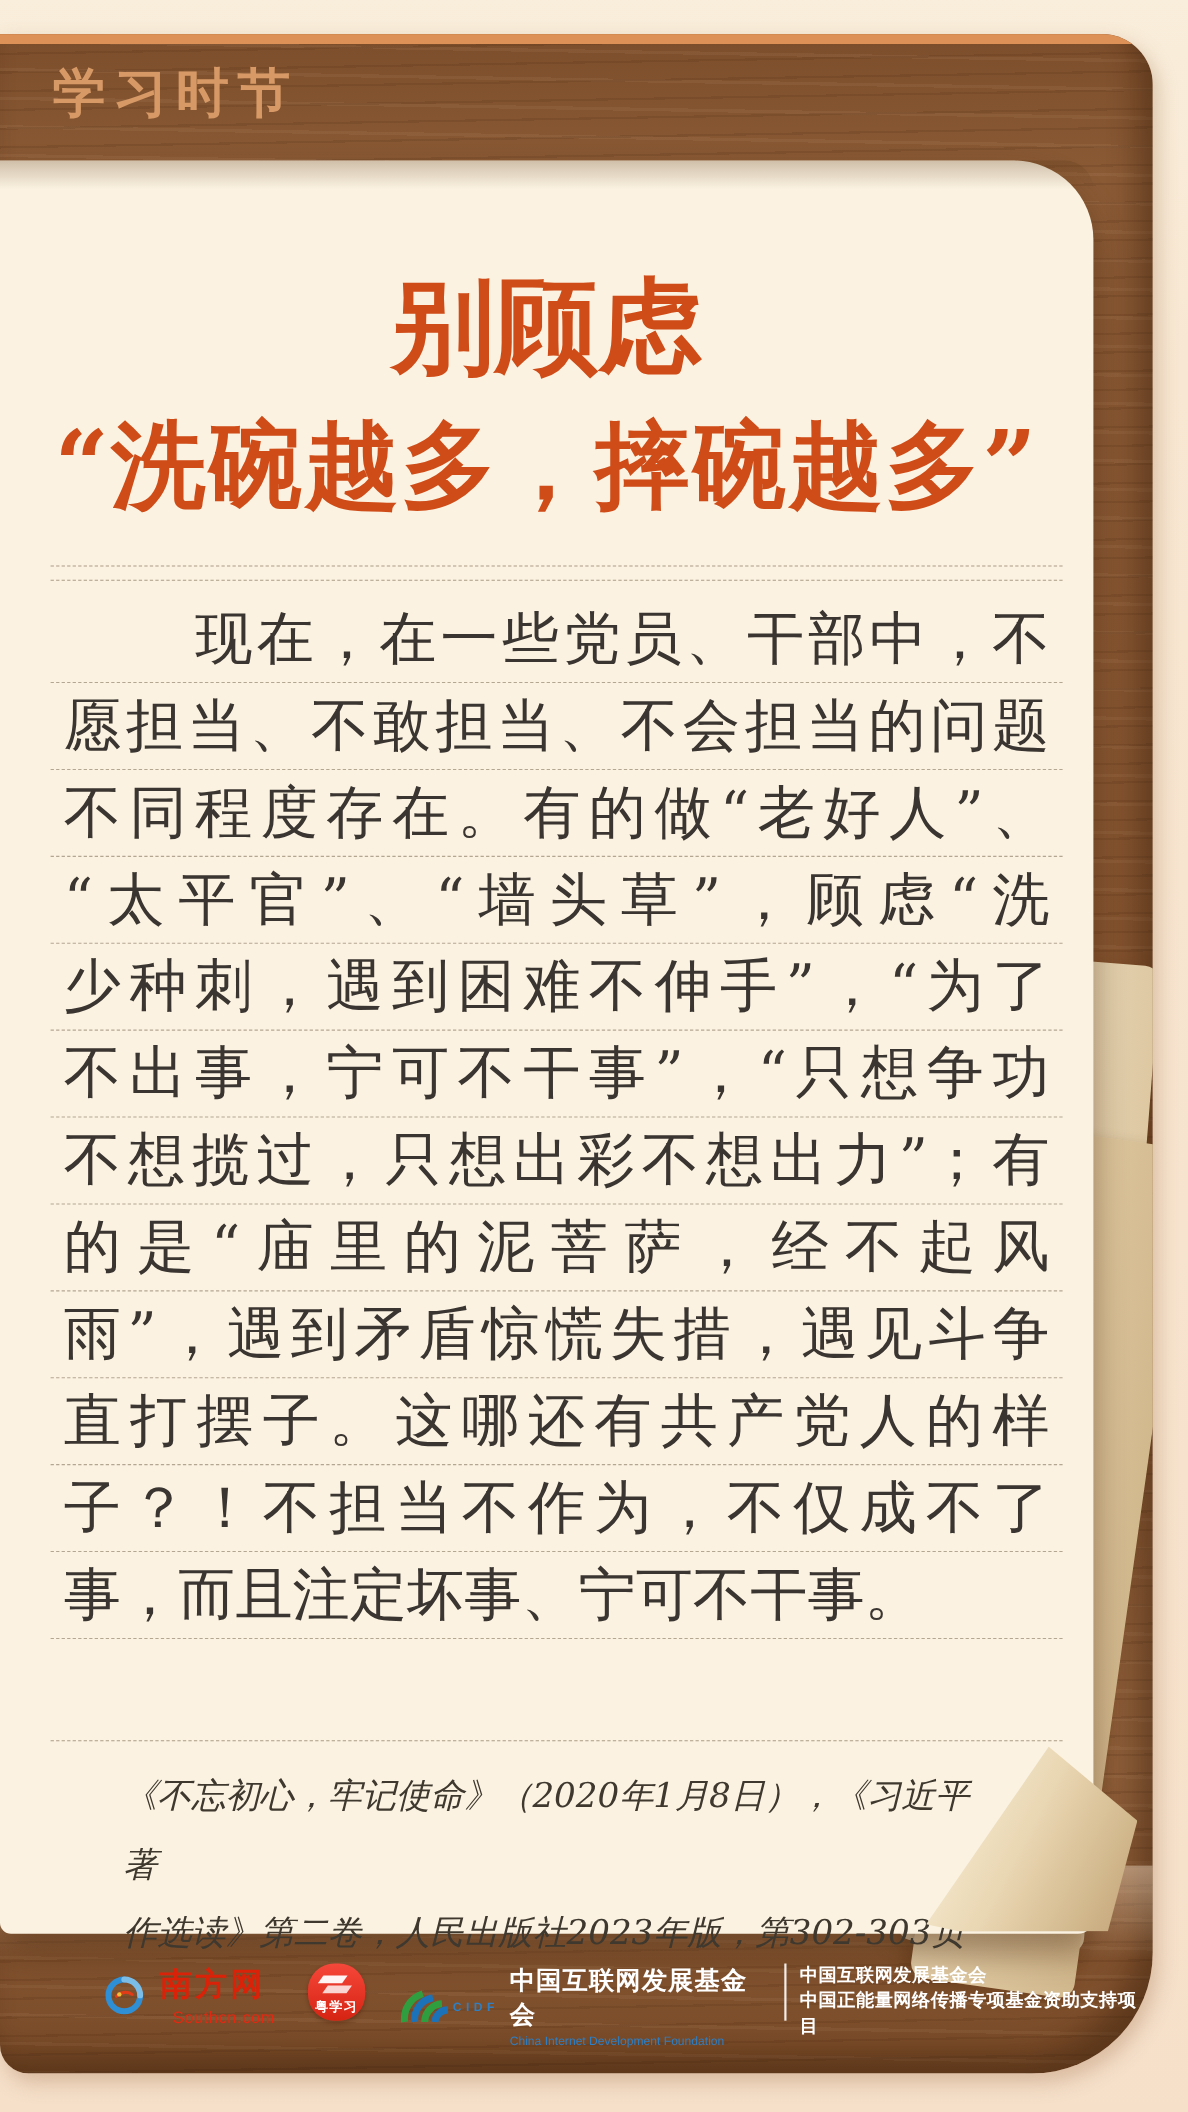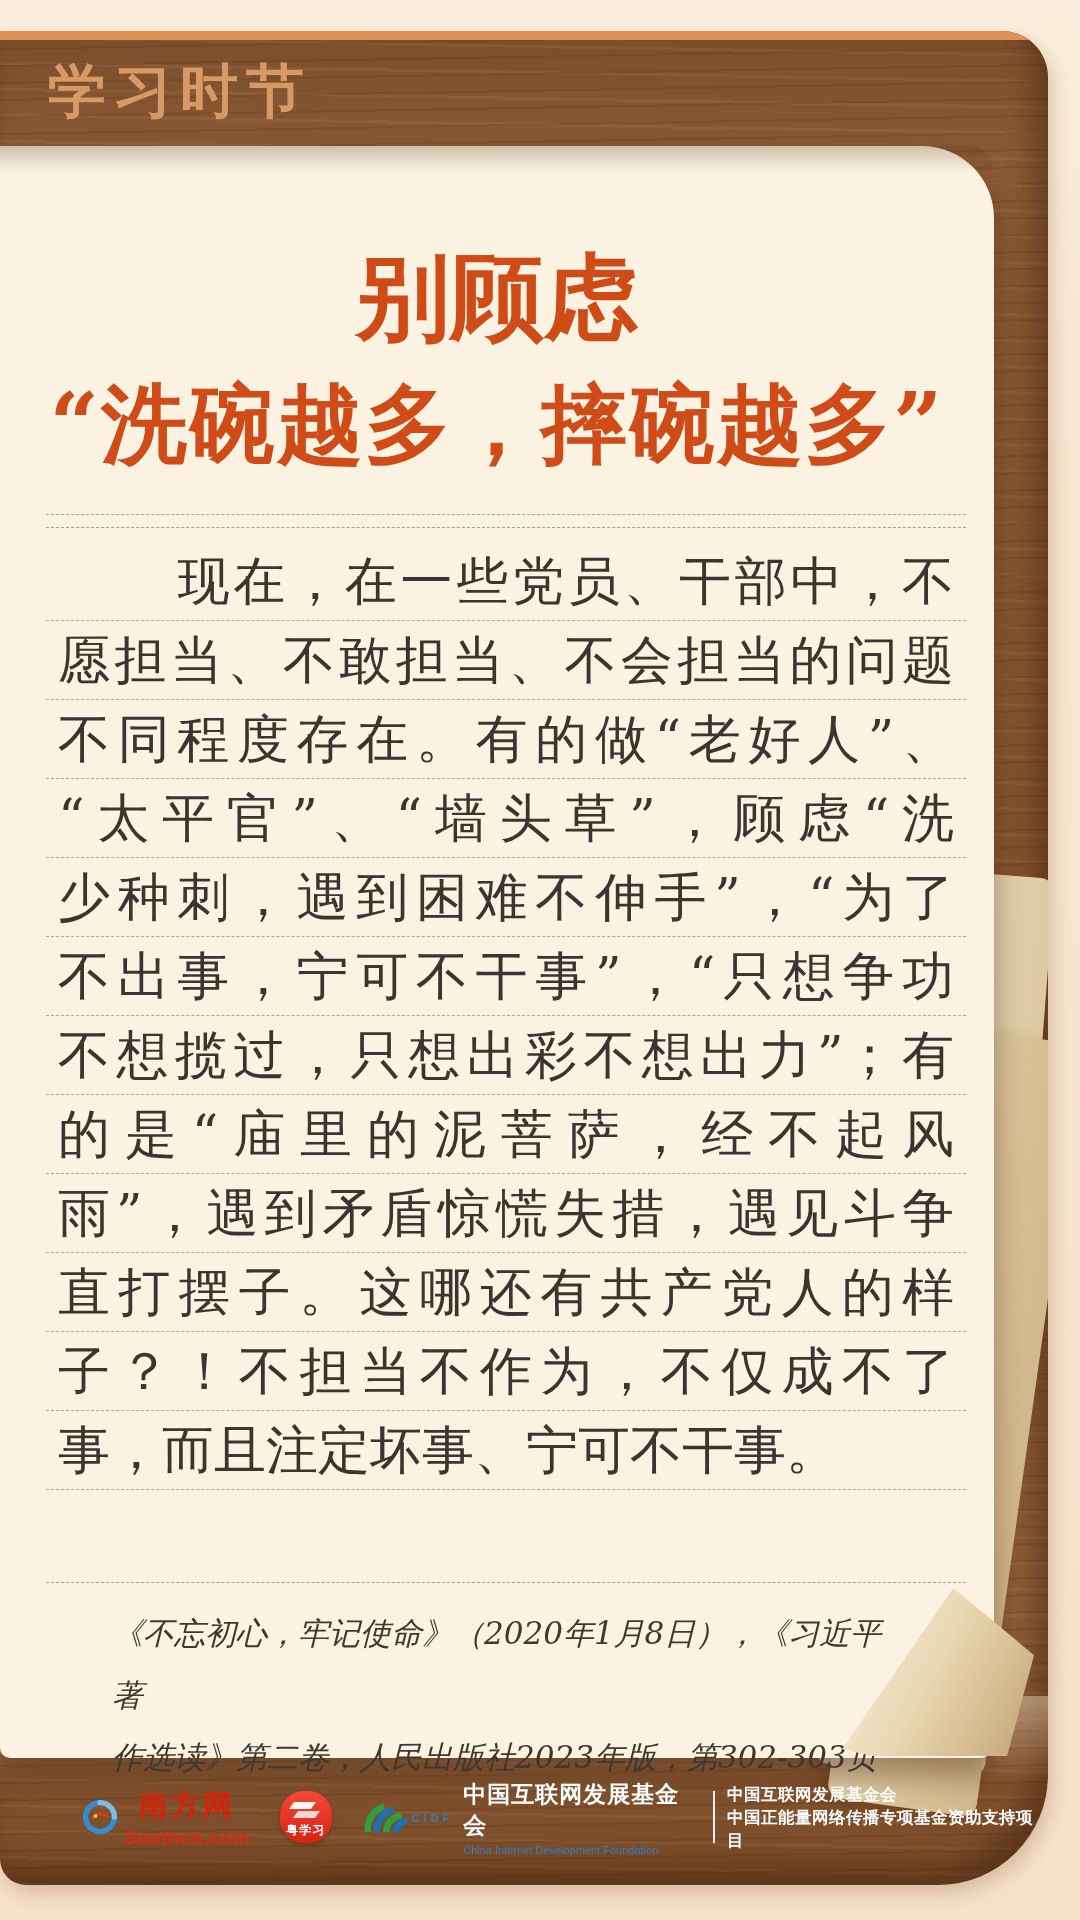--- a/index.html
+++ b/index.html
@@ -15,21 +15,21 @@
       repeating-linear-gradient(179deg, rgba(60,30,10,.13) 0 2px, rgba(60,30,10,0) 2px 17px),
       repeating-linear-gradient(1deg, rgba(255,220,180,.06) 0 3px, rgba(255,220,180,0) 3px 26px),
       linear-gradient(180deg,#7d4e2b 0%,#8a5a35 7%,#855430 45%,#8f5f3a 85%,#7a4b28 100%);
     box-shadow:inset -14px -18px 26px rgba(45,22,6,.40), 4px 8px 18px rgba(150,100,60,.30);}
   .board-strip{position:absolute;left:0;top:0;width:100%;height:9px;background:#dd9156;}
   .wood-highlight{position:absolute;left:0;top:1665px;width:100%;height:85px;
     background:linear-gradient(180deg,rgba(246,224,198,.45),rgba(246,224,198,0));}
 
   
   .brand{position:absolute;left:48px;top:22px;font-family:"Liberation Sans",sans-serif;
-    font-weight:bold;font-size:58px;letter-spacing:8px;color:#d79a67;}
+    font-weight:bold;font-size:48px;letter-spacing:8px;color:#d79a67;}
 
   
   .page-edge{position:absolute;border-radius:14px;}
   .edge1{left:850px;top:840px;width:170px;height:900px;transform:rotate(4.5deg);
     background:linear-gradient(90deg,#f2e4c8,#ddc8a2);box-shadow:-8px 6px 16px rgba(80,45,15,.35);}
   .edge2{left:880px;top:1000px;width:150px;height:780px;transform:rotate(8deg);
     background:linear-gradient(90deg,#e4cfa9,#d2b88d);box-shadow:-6px 6px 14px rgba(80,45,15,.35);}
 
   
   .paper{position:absolute;left:0;top:115px;width:994px;height:1612px;
@@ -54,28 +54,28 @@
   .citation{position:absolute;left:112px;top:1456px;width:780px;font-style:italic;
     font-size:31px;line-height:62px;color:#3e382f;}
 
   
   .curl{position:absolute;left:842px;top:1557px;width:192px;height:168px;
     clip-path:polygon(0% 96%, 58% 0%, 100% 40%, 86% 100%, 16% 100%);
     background:linear-gradient(118deg,#f7ecd3 15%,#e9d6b2 48%,#d3b98e 78%,#c2a276 100%);
     filter:drop-shadow(-7px 8px 9px rgba(80,45,15,.42));}
 
   
-  .footer{position:absolute;left:82px;top:1754px;height:64px;display:flex;align-items:center;
+  .footer{position:absolute;left:95px;top:1754px;height:64px;display:flex;align-items:flex-start;
     font-family:"Liberation Sans",sans-serif;}
   .southcn{display:flex;align-items:center;}
   .southcn svg{width:36px;height:36px;margin-right:6px;}
   .southcn-col{display:flex;flex-direction:column;align-items:center;}
   .southcn-name{font-size:29px;font-weight:bold;color:#da2208;letter-spacing:3px;
     font-family:"DejaVu Serif",serif;}
-  .southcn-domain{font-size:19px;font-weight:bold;color:#e02912;letter-spacing:.5px;margin-top:1px;}
+  .southcn-domain{font-size:15px;font-weight:normal;color:#e02912;letter-spacing:.5px;margin-top:1px;margin-left:20px;}
   .yuexuexi{margin-left:30px;width:52px;height:52px;border-radius:24px;
     background:linear-gradient(180deg,#f5473a,#d62413);position:relative;
     box-shadow:0 2px 4px rgba(60,20,5,.35);}
   .yuexuexi svg{position:absolute;left:8px;top:5px;width:36px;height:28px;}
   .yuexuexi-label{position:absolute;left:0;bottom:4px;width:100%;text-align:center;
     color:#fff;font-size:12px;font-weight:bold;letter-spacing:1px;}
   .cidf{margin-left:32px;display:flex;align-items:center;}
   .cidf-iconcol{display:flex;flex-direction:row;align-items:center;margin-right:10px;}
   .cidf-acronym{font-size:11px;color:#2e7fc4;letter-spacing:4px;margin-top:2px;font-weight:bold;}
   .cidf-namecol{display:flex;flex-direction:column;}

